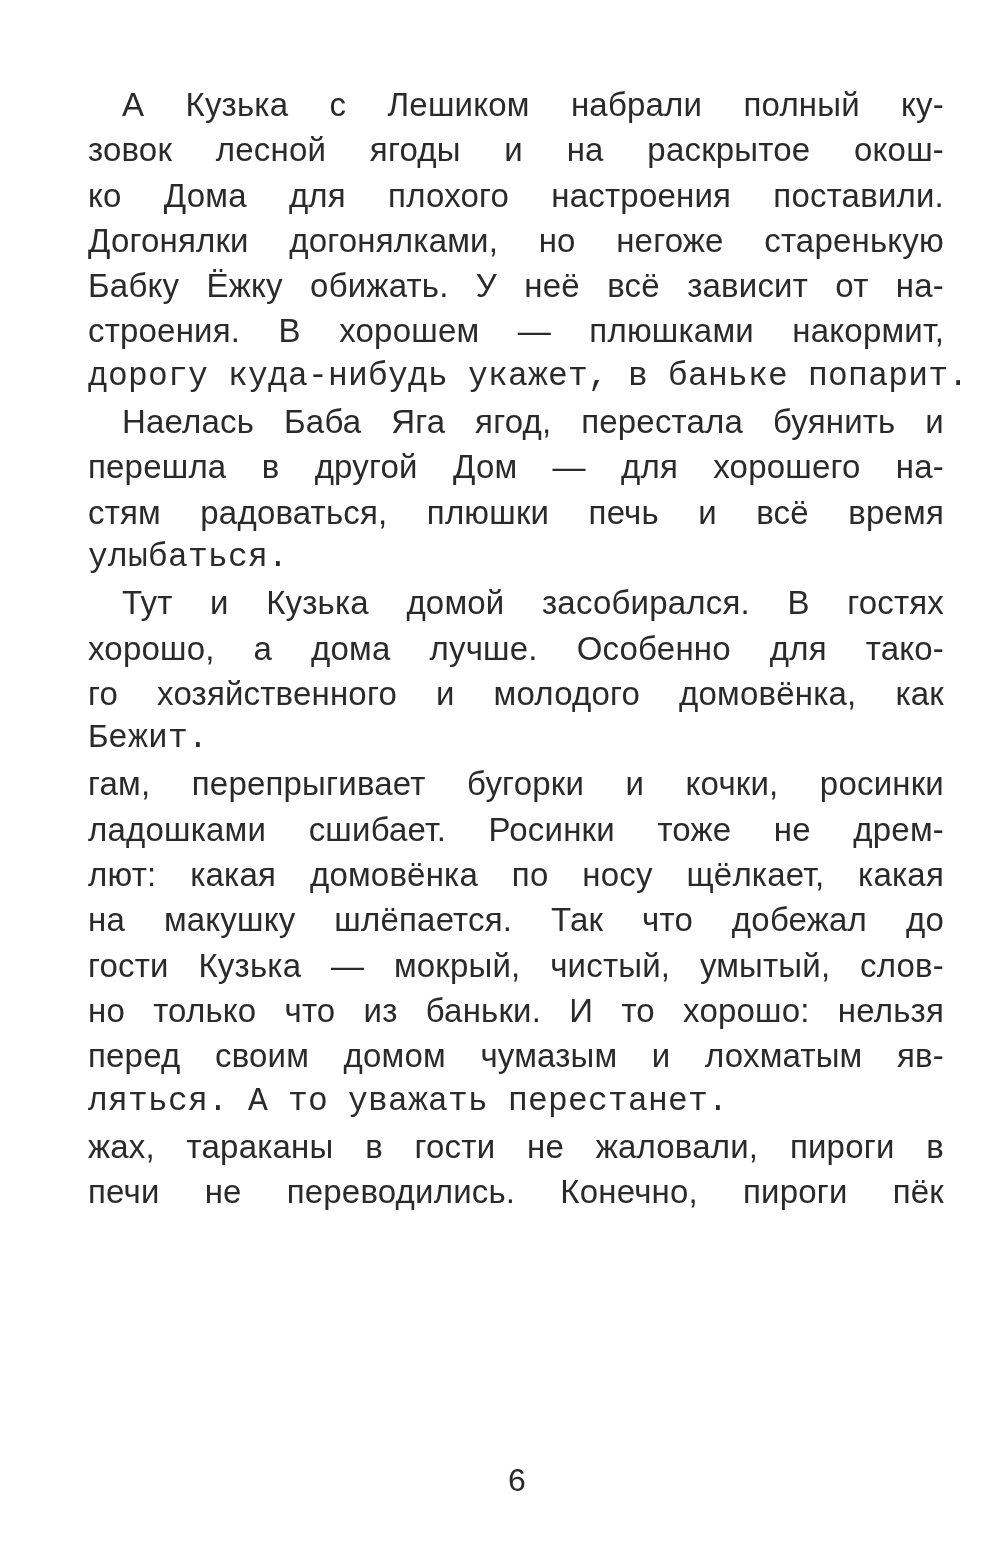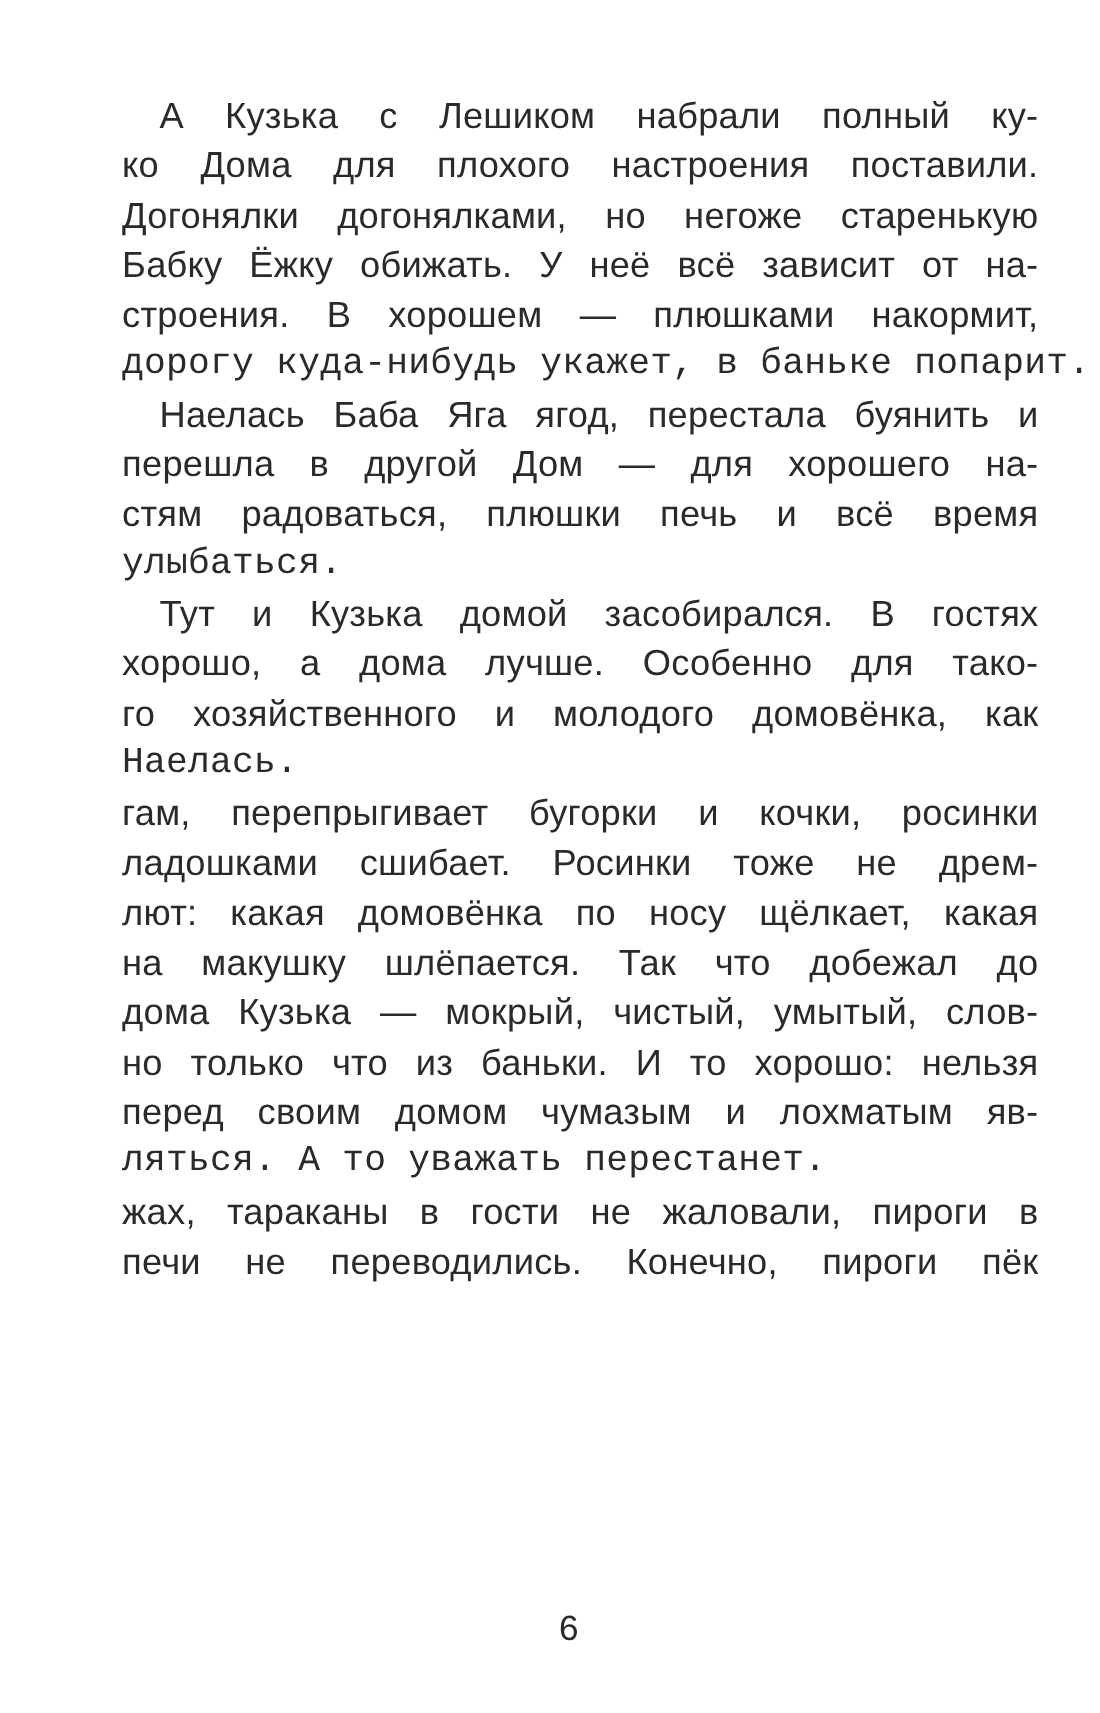--- a/index.html
+++ b/index.html
@@ -34,21 +34,20 @@
   }
   .line {
     display: block;
     height: 45.3px;
     line-height: 45.3px;
     font-size: 33px;
     letter-spacing: 0.2px;
     white-space: nowrap;
     text-align: justify;
     text-align-last: justify;
-    margin-left: 23px;
   }
   .line.indent {
     padding-left: 34px;
   }
   .line.last {
     text-align-last: left;
     font-family: Liberation Mono, monospace;
   }
   .page-number {
     position: absolute;
@@ -63,47 +62,48 @@
   }
 </style>
 </head>
 <body>
 
 <div class="page">
   <div class="text-block">
 
     <div class="paragraph">
       <span class="line indent">А Кузька с Лешиком набрали полный ку-</span>
+      <span class="line">зовок лесной ягоды и на раскрытое окош-</span>
       <span class="line">ко Дома для плохого настроения поставили.</span>
       <span class="line">Догонялки догонялками, но негоже старенькую</span>
       <span class="line">Бабку Ёжку обижать. У неё всё зависит от на-</span>
       <span class="line">строения. В хорошем — плюшками накормит,</span>
       <span class="line last">дорогу куда-нибудь укажет, в баньке попарит.</span>
     </div>
 
     <div class="paragraph">
       <span class="line indent">Наелась Баба Яга ягод, перестала буянить и</span>
       <span class="line">перешла в другой Дом — для хорошего на-</span>
       <span class="line">стям радоваться, плюшки печь и всё время</span>
       <span class="line last">улыбаться.</span>
     </div>
 
     <div class="paragraph">
       <span class="line indent">Тут и Кузька домой засобирался. В гостях</span>
       <span class="line">хорошо, а дома лучше. Особенно для тако-</span>
       <span class="line">го хозяйственного и молодого домовёнка, как</span>
-      <span class="line last">Наелась.</span>
+      <span class="line last">Бежит.</span>
     </div>
 
     <div class="paragraph">
       <span class="line">гам, перепрыгивает бугорки и кочки, росинки</span>
       <span class="line">ладошками сшибает. Росинки тоже не дрем-</span>
       <span class="line">лют: какая домовёнка по носу щёлкает, какая</span>
       <span class="line">на макушку шлёпается. Так что добежал до</span>
-      <span class="line">дома Кузька — мокрый, чистый, умытый, слов-</span>
+      <span class="line">гости Кузька — мокрый, чистый, умытый, слов-</span>
       <span class="line">но только что из баньки. И то хорошо: нельзя</span>
       <span class="line">перед своим домом чумазым и лохматым яв-</span>
       <span class="line last">ляться. А то уважать перестанет.</span>
     </div>
 
     <div class="paragraph">
       <span class="line">жах, тараканы в гости не жаловали, пироги в</span>
       <span class="line">печи не переводились. Конечно, пироги пёк</span>
     </div>
 

